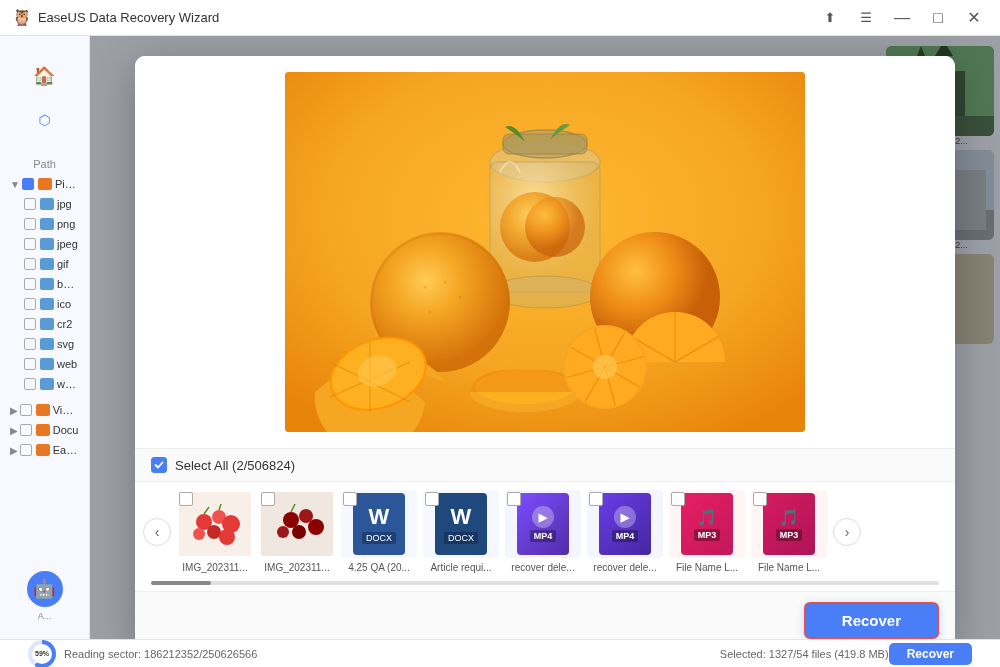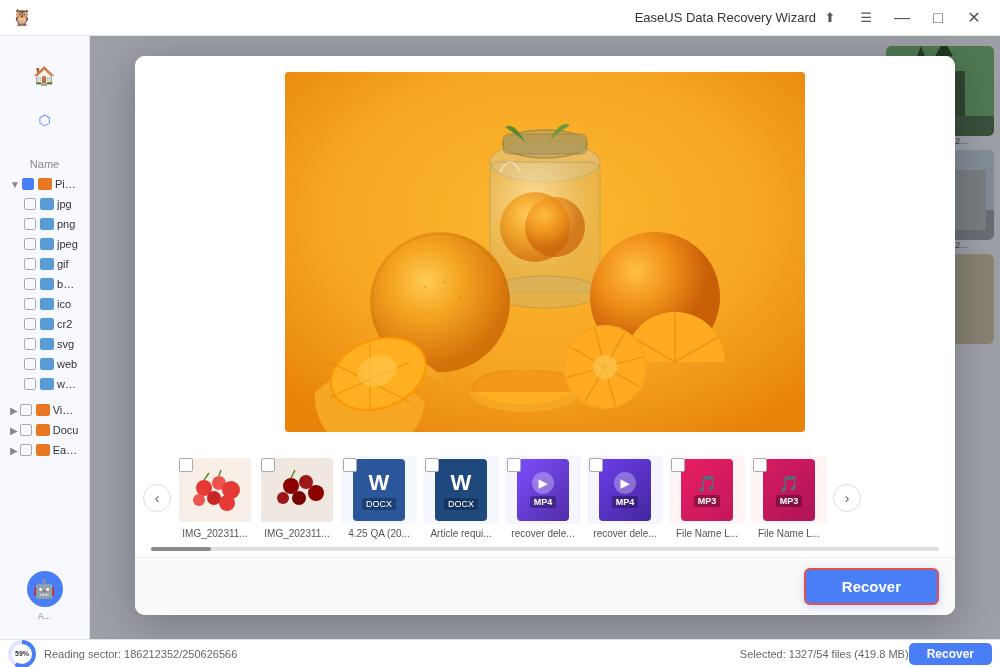--- a/index.html
+++ b/index.html
@@ -29,21 +29,20 @@
       display: flex;
       align-items: center;
       padding: 0 12px;
       border-bottom: 1px solid #dde3f0;
       flex-shrink: 0;
     }
     .title-bar-text {
       font-size: 13px;
       color: #333;
       flex: 1;
-      text-align: right;
     }
     .title-bar-controls {
       display: flex;
       gap: 8px;
       align-items: center;
     }
     .title-btn {
       width: 28px;
       height: 20px;
       display: flex;
@@ -166,21 +165,21 @@
       color: #999;
     }
 
     
     .bottom-bar {
       height: 28px;
       background: #ffffff;
       border-top: 1px solid #dde3f0;
       display: flex;
       align-items: center;
-      padding: 0 8px;
+      padding: 0 28px;
       font-size: 11px;
       color: #666;
       flex-shrink: 0;
     }
     .progress-circle {
       width: 28px;
       height: 28px;
       border-radius: 50%;
       background: conic-gradient(#4a7ef7 59%, #e0e6ff 59%);
       display: flex;
@@ -422,21 +421,21 @@
     </div>
   </div>
 
   <div class="app-content">
 
     <div class="sidebar">
       <div class="sidebar-header">
         <div class="sidebar-icon-btn">🏠</div>
         <div class="sidebar-icon-btn" style="font-size:14px; color:#4a7ef7;">⬡</div>
       </div>
-      <div class="sidebar-path-label">Name</div>
+      <div class="sidebar-path-label">Path</div>
       <div class="sidebar-tree">
 
         <div class="tree-item">
           <span style="color:#888;font-size:10px;margin-right:2px;">▼</span>
           <span class="checkbox" style="background:#4a7ef7; border-color:#4a7ef7;"></span>
           <span class="folder-icon orange"></span>
           <span class="label">Pictu</span>
         </div>
         <div class="tree-item" style="padding-left:18px;">
           <span class="checkbox"></span>
@@ -638,20 +637,28 @@
                 <line x1="-28" y1="-28" x2="28" y2="28" stroke="rgba(200,120,0,0.4)" stroke-width="1.5"></line>
                 <line x1="28" y1="-28" x2="-28" y2="28" stroke="rgba(200,120,0,0.4)" stroke-width="1.5"></line>
                 <circle cx="0" cy="0" r="12" fill="rgba(255,200,80,0.7)"></circle>
               </g>
 
               <path d="M240,70 Q230,50 220,55 Q235,65 240,70Z" fill="#5a8a2e"></path>
               <path d="M265,68 Q275,48 285,53 Q270,63 265,68Z" fill="#6a9a3e"></path>
             </svg>
           </div>
 
+          <div class="modal-select-bar">
+            <div class="select-all-check">
+              <svg viewBox="0 0 10 10" fill="none">
+                <path d="M1.5 5L4 7.5L8.5 2.5" stroke="white" stroke-width="1.8" stroke-linecap="round" stroke-linejoin="round"></path>
+              </svg>
+            </div>
+            <span class="select-all-label">Select All (2/506824)</span>
+          </div>
 
           <div class="modal-thumbnails">
             <div class="thumb-nav">‹</div>
 
 
             <div class="thumb-item">
               <div class="thumb-wrapper">
                 <div class="thumb-check"></div>
                 <div class="thumb-img">
                   <svg width="72" height="64" viewBox="0 0 72 64">

